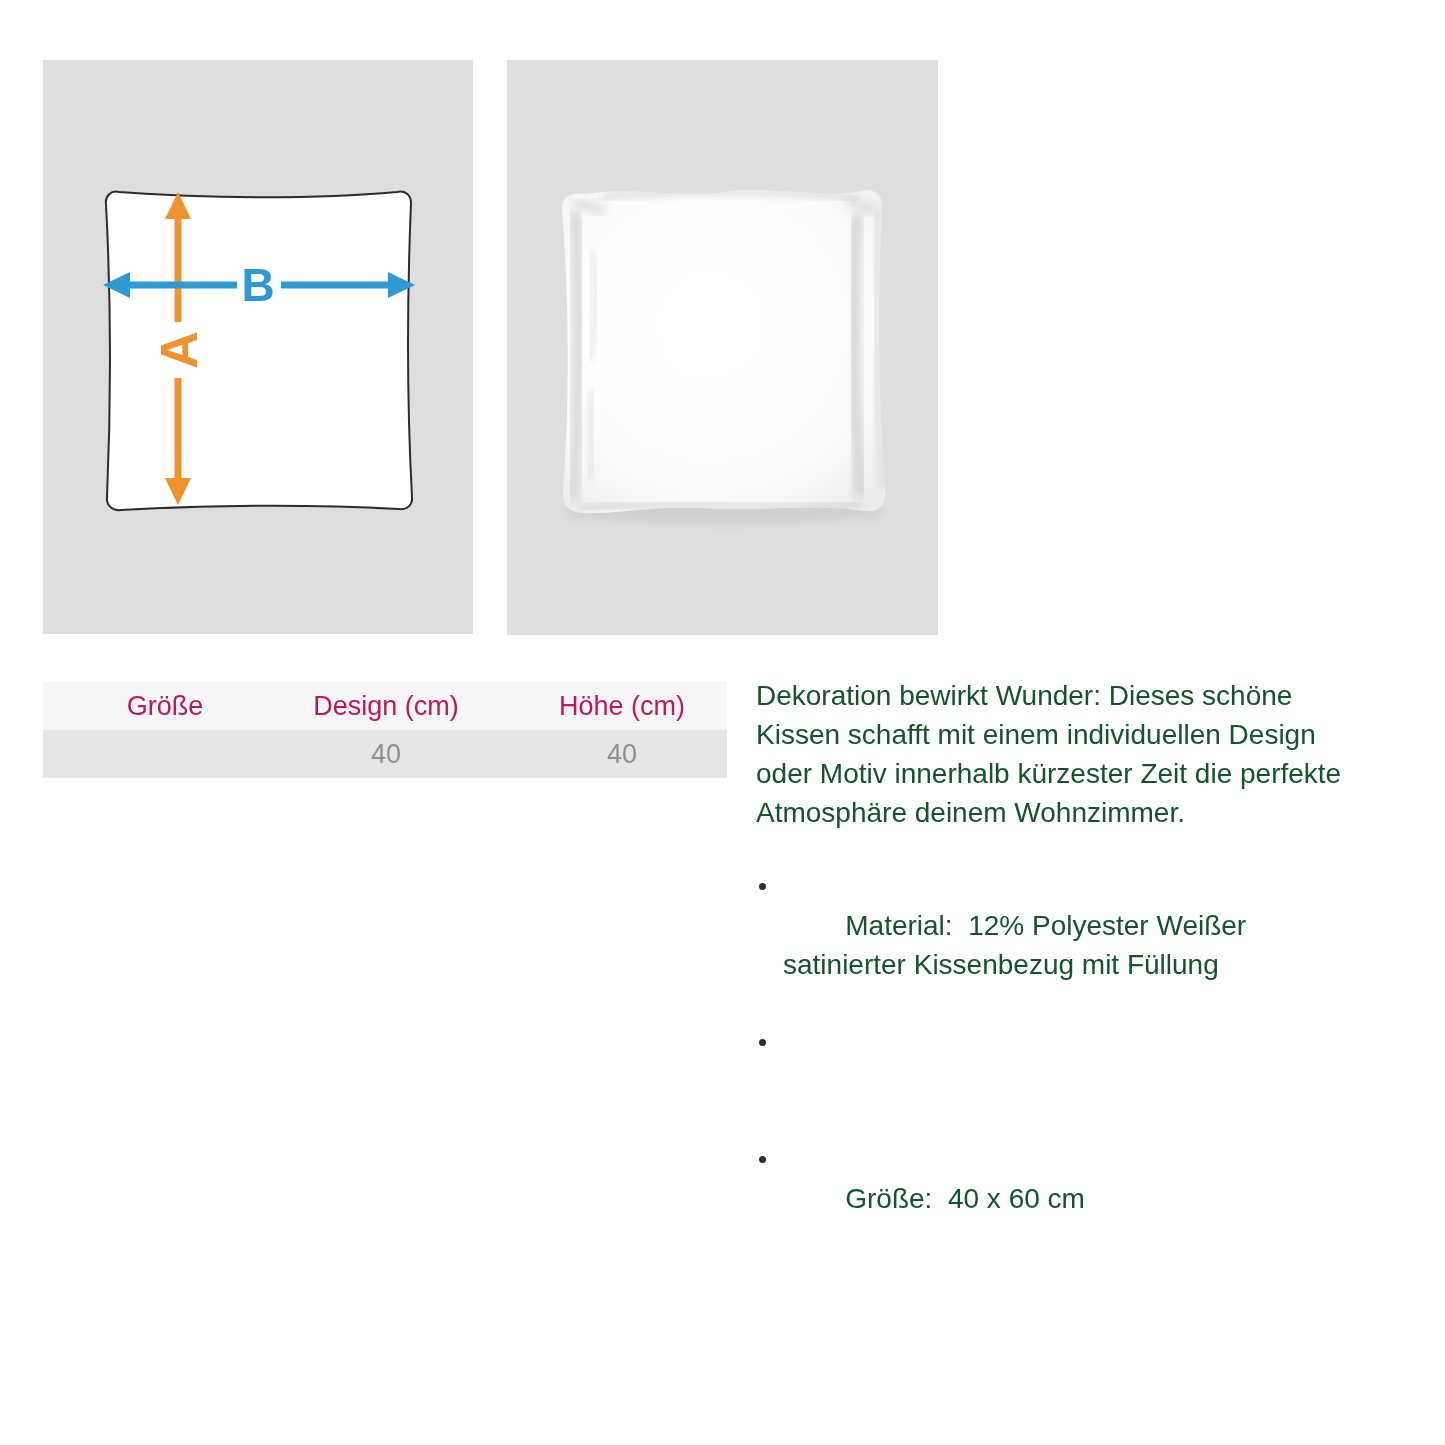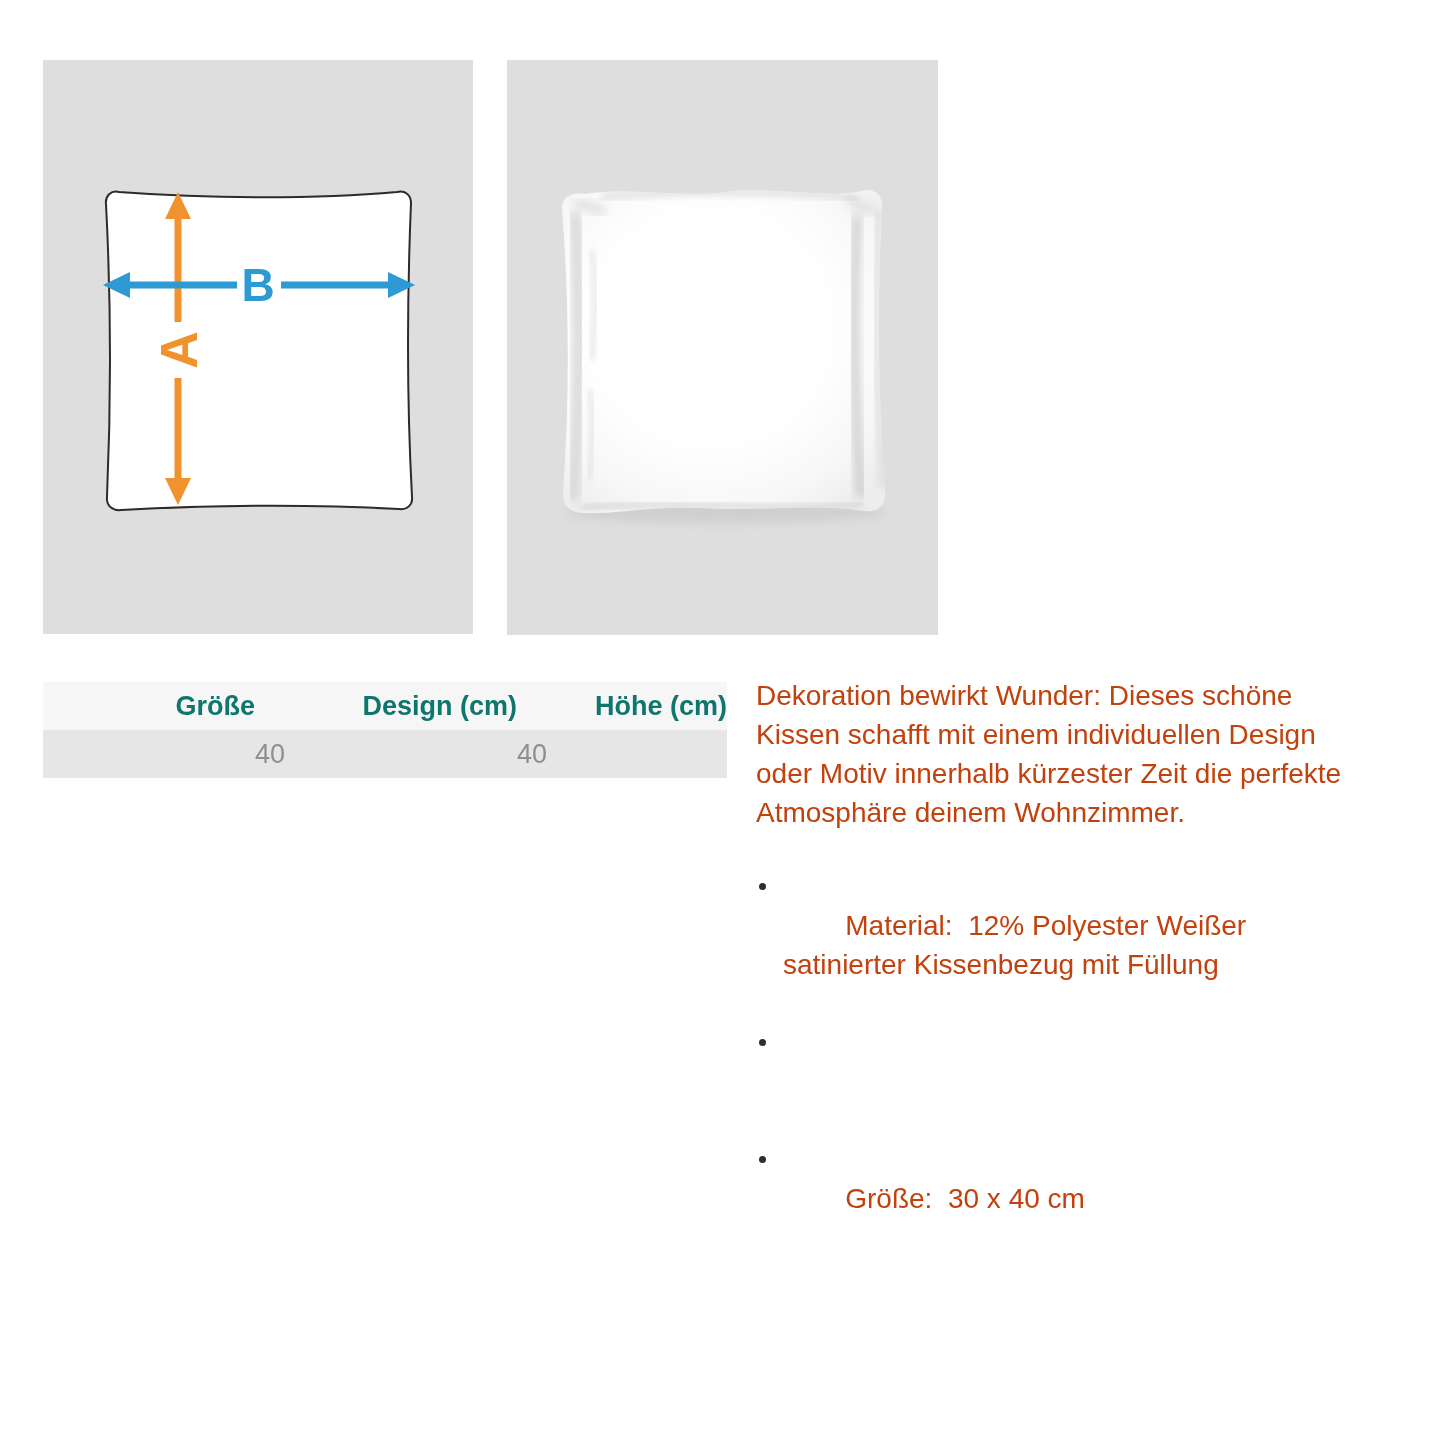--- a/index.html
+++ b/index.html
@@ -5,25 +5,25 @@
   html,body{margin:0;padding:0;background:#ffffff;}
   body{width:1445px;height:1445px;position:relative;font-family:"Liberation Sans",sans-serif;}
   .canvas{position:absolute;left:0;top:0;width:1445px;height:1445px;background:#ffffff;overflow:hidden;}
 
   .panel{position:absolute;background:#dedede;}
   .panel-left{left:43px;top:60px;width:430px;height:574px;}
   .panel-right{left:507px;top:60px;width:431px;height:575px;}
   .panel svg{display:block;}
 
   table.size-table{position:absolute;left:43px;top:682px;width:684px;border-collapse:collapse;table-layout:fixed;font-size:27px;}
-  table.size-table th{background:#f6f6f6;color:#0f766e;font-weight:bold;text-align:right;height:48px;padding:0;}
-  table.size-table td{background:#e6e6e6;color:#8f8f8f;text-align:left;height:48px;padding:0;}
+  table.size-table th{background:#f6f6f6;color:#be185d;font-weight:normal;text-align:center;height:48px;padding:0;}
+  table.size-table td{background:#e6e6e6;color:#8f8f8f;text-align:center;height:48px;padding:0;}
   table.size-table th.c1,table.size-table td.c1{padding-left:32px;}
 
-  .description{position:absolute;left:756px;top:676px;width:600px;color:#c2410c;font-size:28px;line-height:39px;}
+  .description{position:absolute;left:756px;top:676px;width:600px;color:#14532d;font-size:28px;line-height:39px;}
   .description p{margin:0;}
   .description ul{margin:35px 0 0 0;padding:0;list-style:none;}
   .description li{position:relative;padding-left:27px;white-space:pre-wrap;}
   .description li .dot{position:absolute;left:3px;top:16px;width:7px;height:7px;border-radius:50%;background:#2e2e2e;}
 </style>
 </head>
 <body>
 
 <div class="canvas">
 
@@ -121,18 +121,18 @@
   <div class="description">
     <p>Dekoration bewirkt Wunder: Dieses schöne Kissen schafft mit einem individuellen Design oder Motiv innerhalb kürzester Zeit die perfekte Atmosphäre deinem Wohnzimmer.</p>
     <ul>
       <li>
         <span class="dot"></span><span>Material:  12% Polyester Weißer satinierter Kissenbezug mit Füllung</span>
       </li>
       <li>
         <span class="dot"></span>
       </li>
       <li>
-        <span class="dot"></span><span>Größe:  30 x 40 cm</span>
+        <span class="dot"></span><span>Größe:  40 x 60 cm</span>
       </li>
     </ul>
   </div>
 
 </div>
 
 </body></html>

